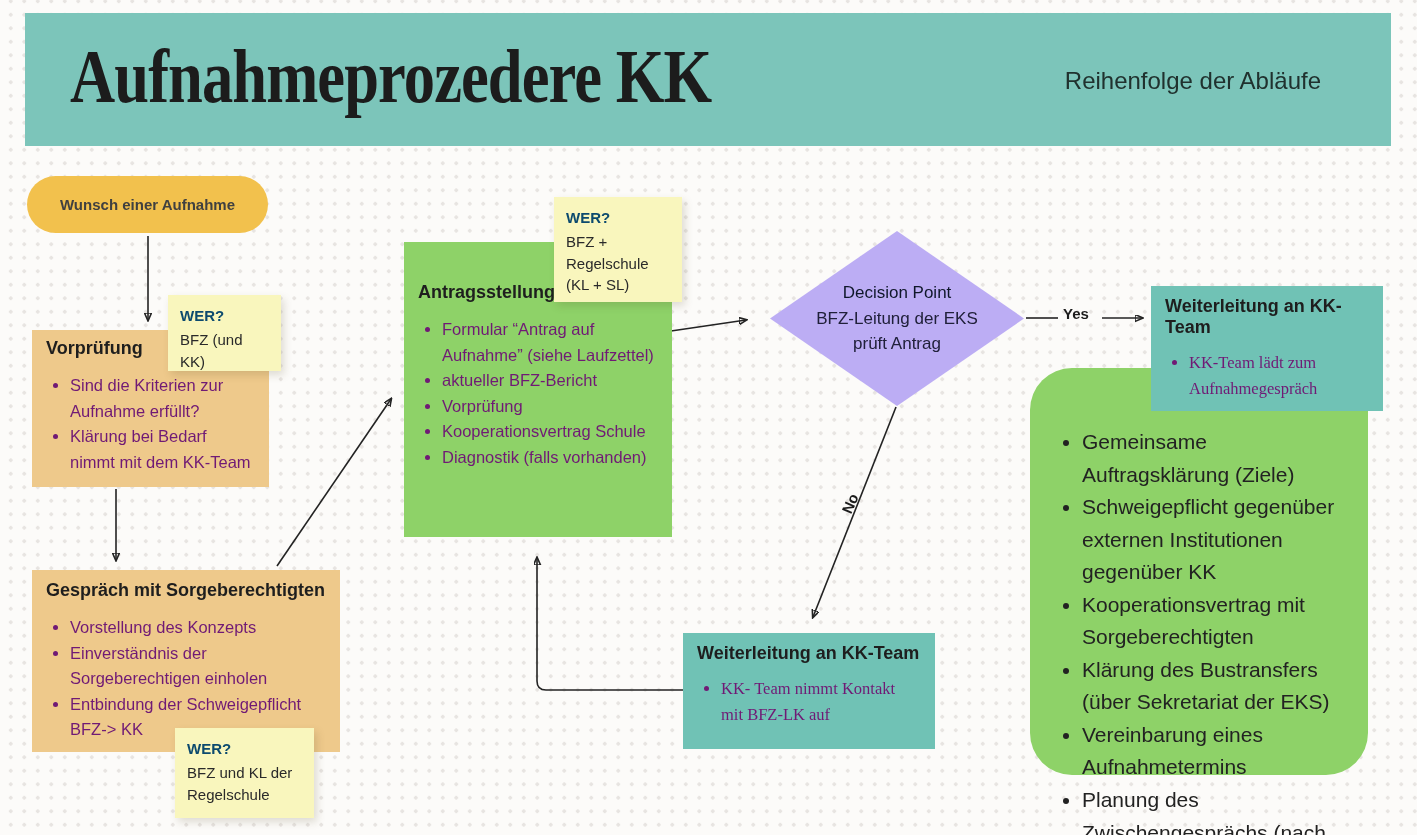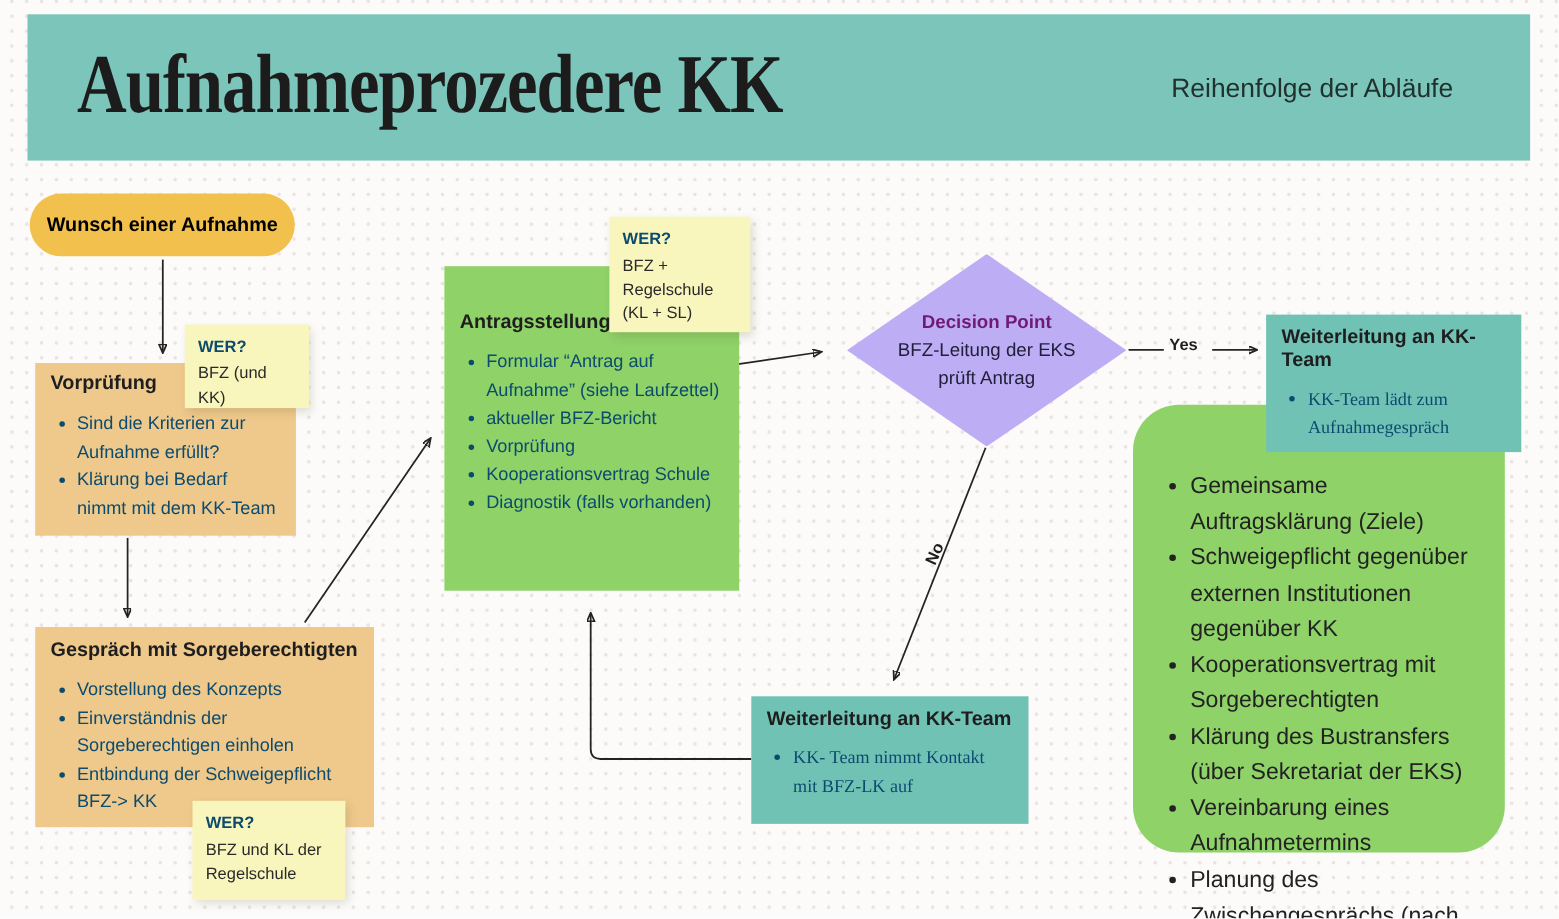--- a/index.html
+++ b/index.html
@@ -26,25 +26,25 @@
     transform: scale(0.92, 1.12); transform-origin: left center; white-space: nowrap;
   }
   .header .subtitle {
     position: absolute; right: 70px; top: 54px;
     font-size: 24px; color: #20312e; white-space: nowrap; text-align: center;
   }
   .node { position: absolute; z-index: 2; }
   .pill {
     left: 27px; top: 176px; width: 241px; height: 57px; border-radius: 29px;
     background: #f2c14d; display: flex; align-items: center; justify-content: center;
-    font-weight: 700; font-size: 18px; color: #000000; white-space: nowrap;
+    font-weight: 700; font-size: 15px; color: #404040; white-space: nowrap;
   }
   .box { padding: 10px 14px; }
   .box .box-title { font-weight: 700; font-size: 18px; color: #1e1e1e; display: block; }
-  .box ul { margin: 14px 0 0 0; padding-left: 24px; font-size: 16.5px; line-height: 1.55; color: #0c4a6e; }
+  .box ul { margin: 14px 0 0 0; padding-left: 24px; font-size: 16.5px; line-height: 1.55; color: #701a75; }
   .box ul li { margin: 0; }
   .tan   { background: #eec98b; }
   .green { background: #8ed268; }
   .teal  { background: #70c2b5; }
   .vorpruefung { left: 32px;  top: 330px; width: 237px; height: 157px; padding-top: 8px; }
   .gespraech   { left: 32px;  top: 570px; width: 308px; height: 182px; }
   .antrag      { left: 404px; top: 242px; width: 268px; height: 295px; }
   .antrag .box-title { margin-top: 30px; }
   .wl-yes      { left: 1151px; top: 286px; width: 232px; height: 125px; z-index: 3; }
   .wl-yes ul, .wl-no ul { margin-top: 12px; font-family: Liberation Serif, serif; }
@@ -54,21 +54,21 @@
     padding: 58px 20px 16px 30px; z-index: 2;
   }
   .big-green ul { margin: 0; padding-left: 22px; font-size: 21px; line-height: 1.55; color: #222; }
   .diamond {
     left: 770px; top: 231px; width: 254px; height: 175px;
     background: #bcadf4;
     clip-path: polygon(50% 0, 100% 50%, 50% 100%, 0 50%);
     display: flex; flex-direction: column; align-items: center; justify-content: center;
     text-align: center; font-size: 17px; line-height: 1.5; color: #20203a;
   }
-  .diamond .d-title { font-weight: 700; color: #701a75; }
+  .diamond .d-title { font-weight: 400; color: #0f172a; }
   .diamond .d-sub { width: 190px; }
   .sticky {
     position: absolute; z-index: 4; background: #f9f6bd;
     box-shadow: 3px 4px 8px rgba(90,80,40,0.18);
     padding: 10px 12px; font-size: 15px; line-height: 1.45; color: #2a2a2a;
   }
   .sticky .sticky-title { font-weight: 700; display: block; margin-bottom: 2px; color: #0c4a6e; }
   .sticky-1 { left: 168px; top: 295px; width: 113px; height: 76px; }
   .sticky-2 { left: 175px; top: 728px; width: 139px; height: 90px; }
   .sticky-3 { left: 554px; top: 197px; width: 128px; height: 105px; }

